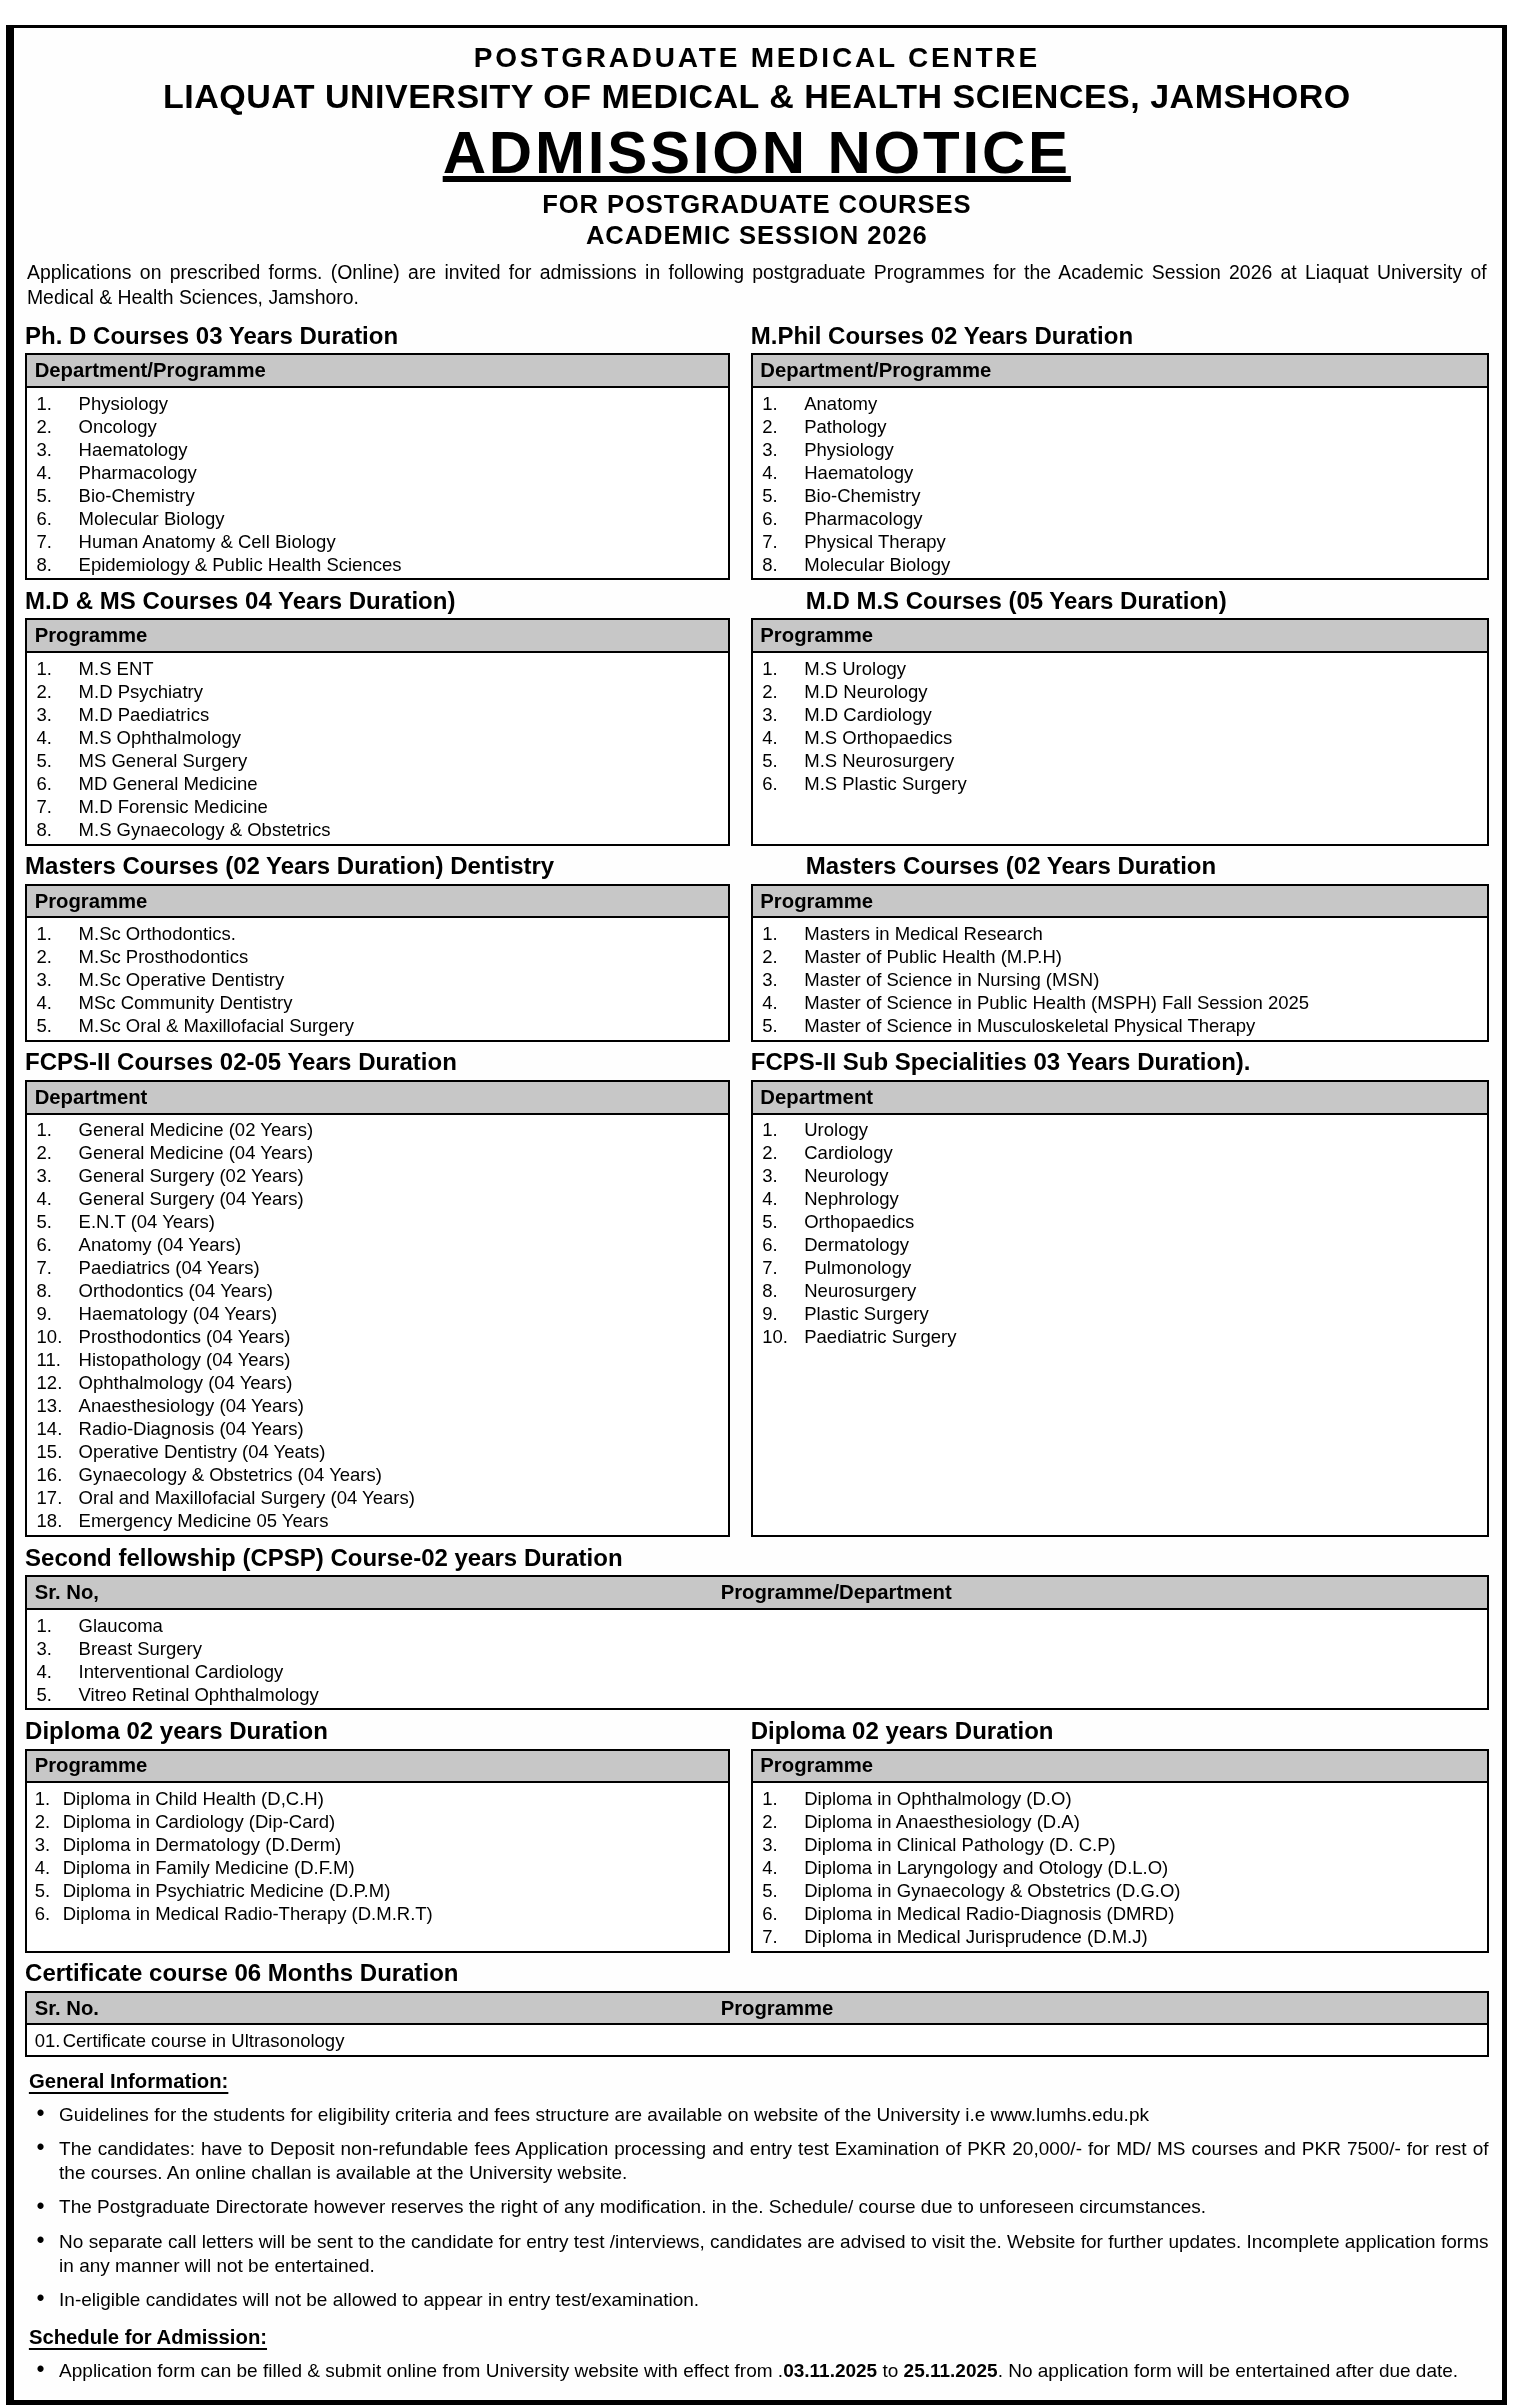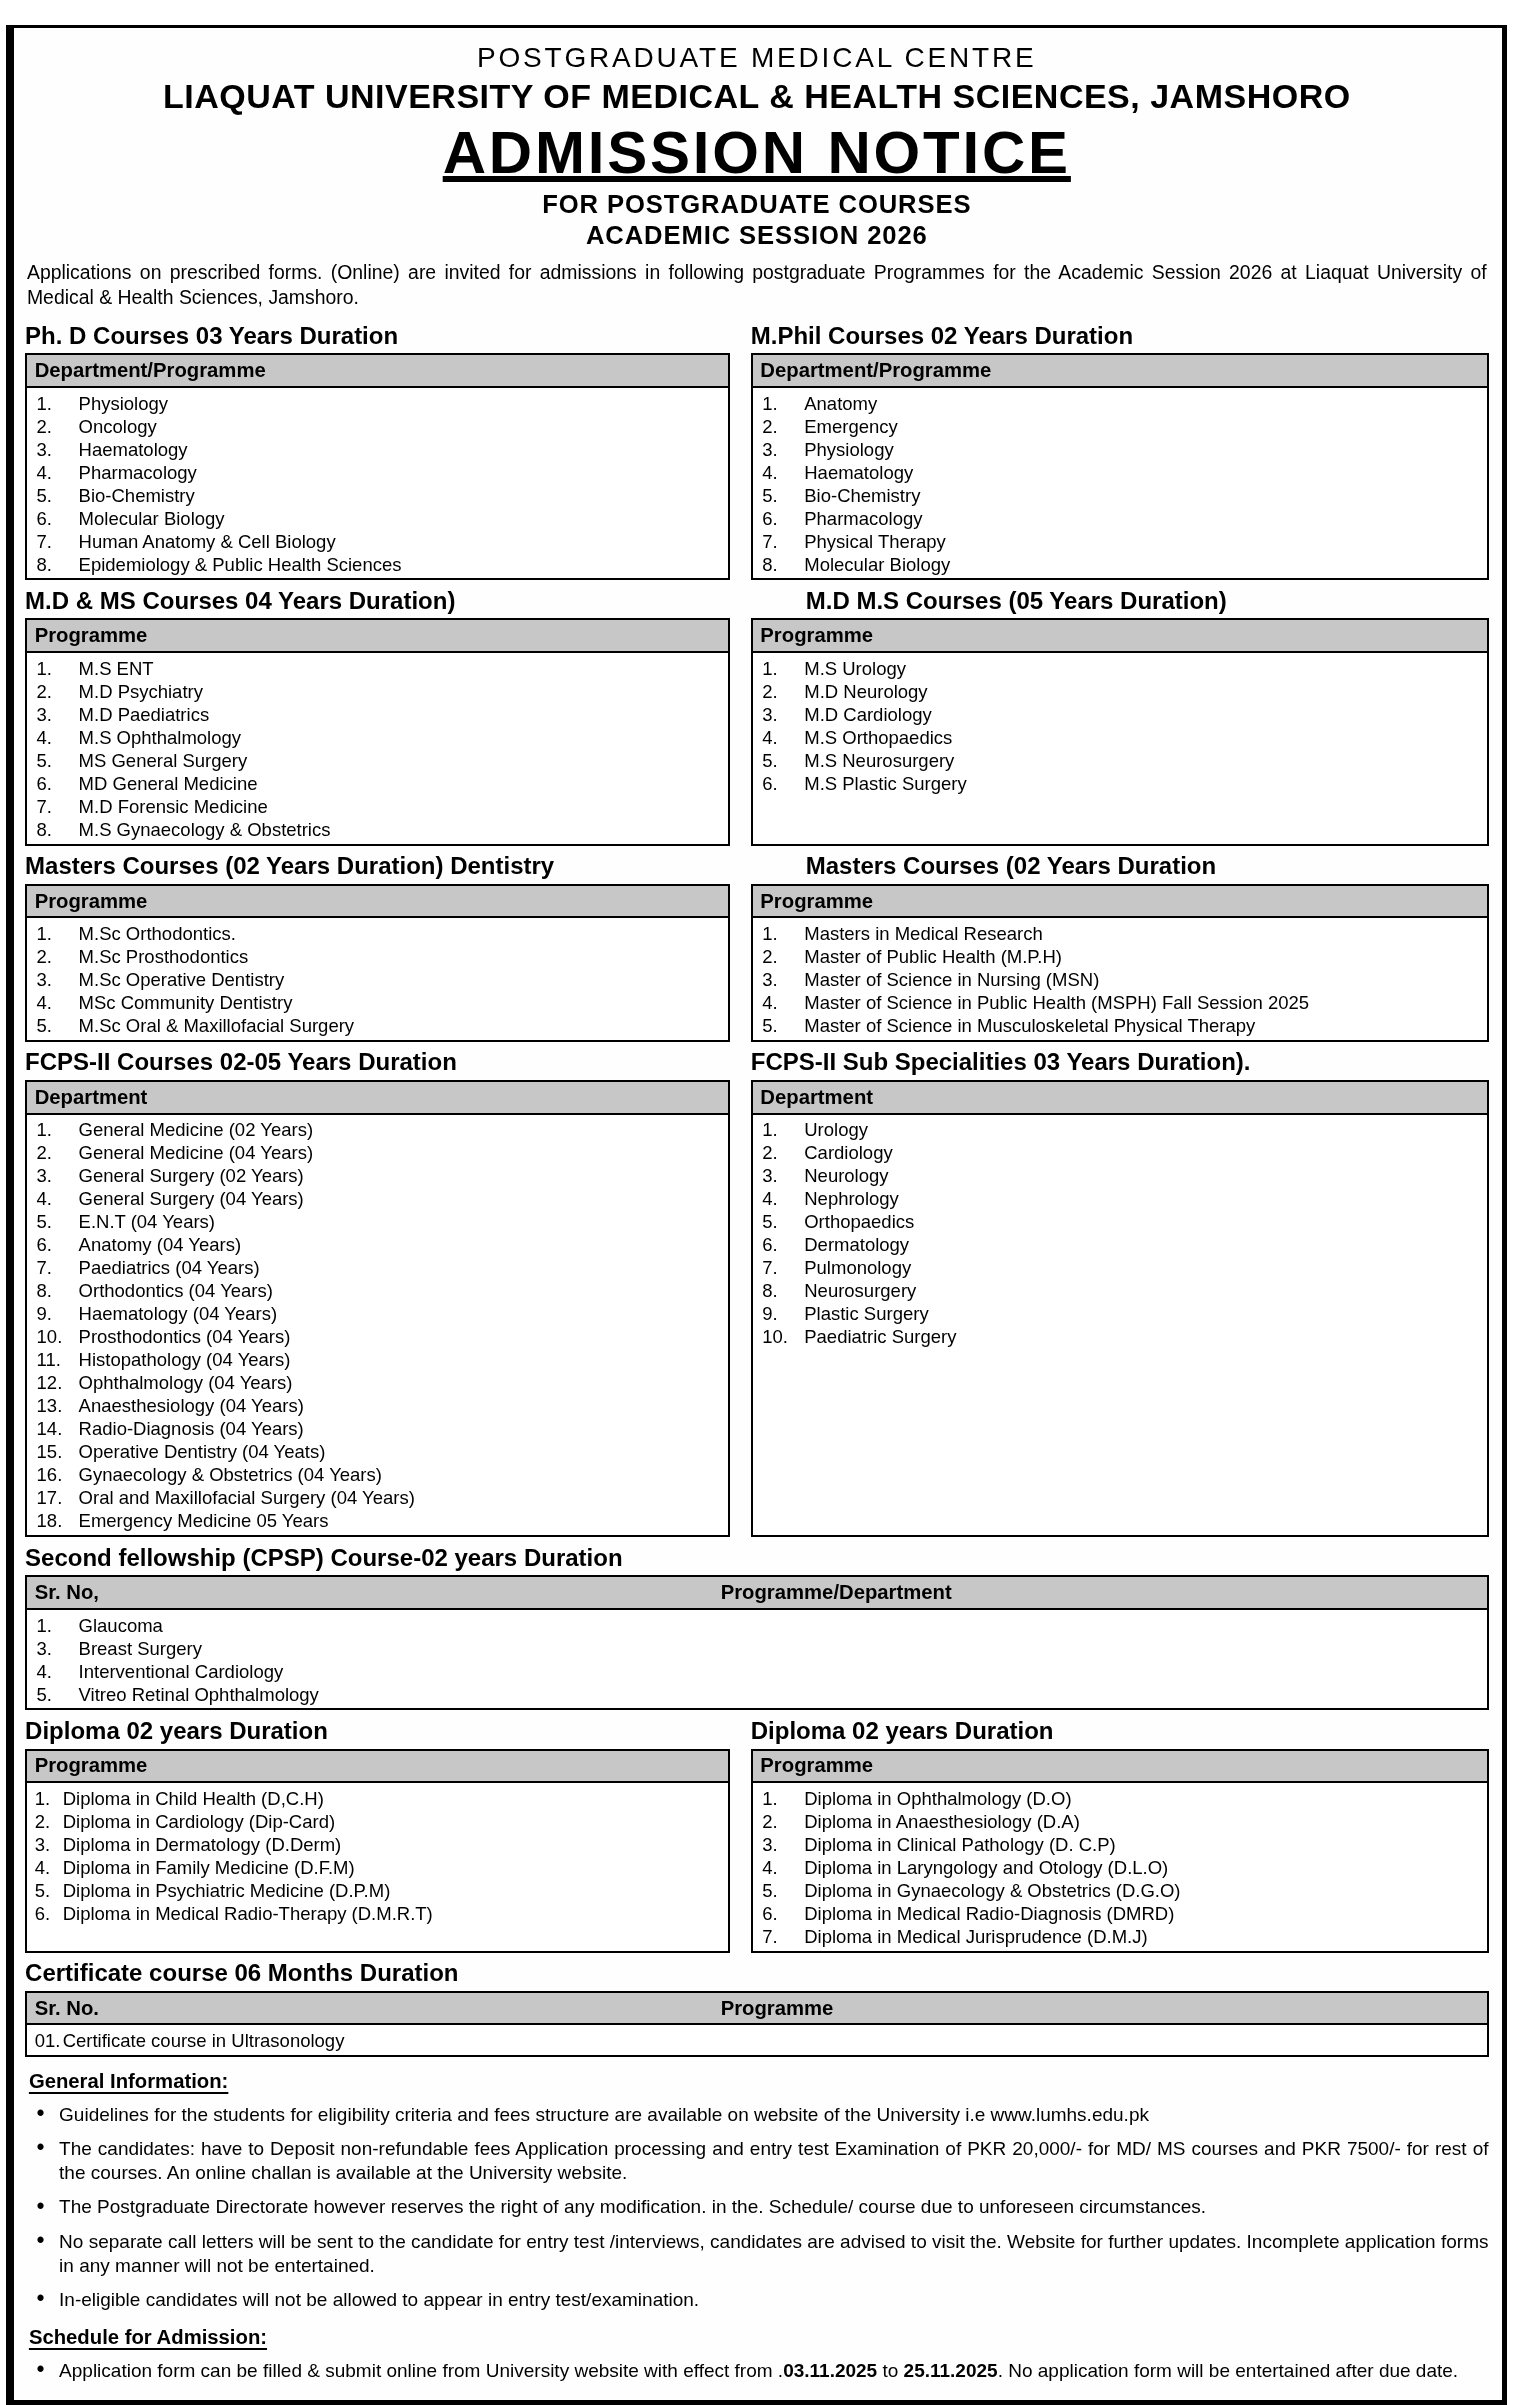--- a/index.html
+++ b/index.html
@@ -1,21 +1,21 @@
 <!DOCTYPE html>
 <html style="font-size:15px"><head>
 <meta charset="utf-8">
 <style>
   html,body{margin:0;padding:0;background:#ffffff;width:1514px;
     font-family:"Liberation Sans", sans-serif;color:#000;}
   .page{box-sizing:border-box;margin:24.6px 7.6px 7.6px 5.7px;width:1501px;min-height:2366px;
     border:solid #000;border-width:3.8px 5.7px 8.5px 8.5px;padding:9.5px 13.2px 7.6px 11.4px;background:#fefefe;}
   
   .masthead{text-align:center;margin-top:3.8px;}
-  .h1{font-size:28px;font-weight:normal;letter-spacing:2.8px;line-height:34px;}
+  .h1{font-size:28px;font-weight:bold;letter-spacing:2.8px;line-height:34px;}
   .h2{font-size:34px;font-weight:bold;letter-spacing:0.5px;line-height:42px;}
   .title{font-size:60px;font-weight:bold;letter-spacing:2.8px;line-height:68px;margin:1.9px 0 1.9px;text-decoration:underline;}
   .h3{font-size:25.6px;font-weight:bold;letter-spacing:0.9px;line-height:31px;}
   .intro{font-size:19.4px;line-height:24.6px;text-align:justify;margin:9.5px 1.9px 5.7px;}
   
   .cols{display:grid;grid-template-columns:745fr 780fr;column-gap:21px;align-items:stretch;}
   .col{display:flex;flex-direction:column;}
   .sec-heading{font-size:24px;font-weight:bold;margin:8.5px 0 6.6px;line-height:23px;}
   .sec-heading.indent{margin-left:55px;}
   .tbl{border:2.8px solid #000;background:#fff;display:flex;flex-direction:column;flex:1;}
@@ -99,21 +99,21 @@
       <div class="tbl">
         <div class="tbl-head">Department/Programme</div>
         <ol class="tbl-body">
 
         <li class="row">
               <span class="num">1.</span>
               <span class="txt">Anatomy</span>
             </li>
             <li class="row">
               <span class="num">2.</span>
-              <span class="txt">Emergency</span>
+              <span class="txt">Pathology</span>
             </li>
             <li class="row">
               <span class="num">3.</span>
               <span class="txt">Physiology</span>
             </li>
             <li class="row">
               <span class="num">4.</span>
               <span class="txt">Haematology</span>
             </li>
             <li class="row">

